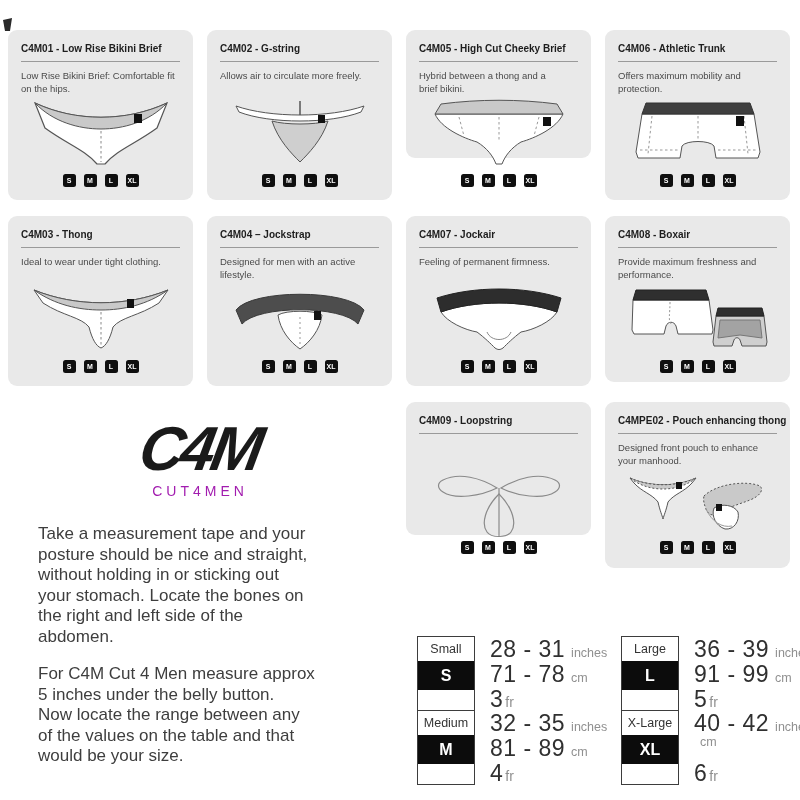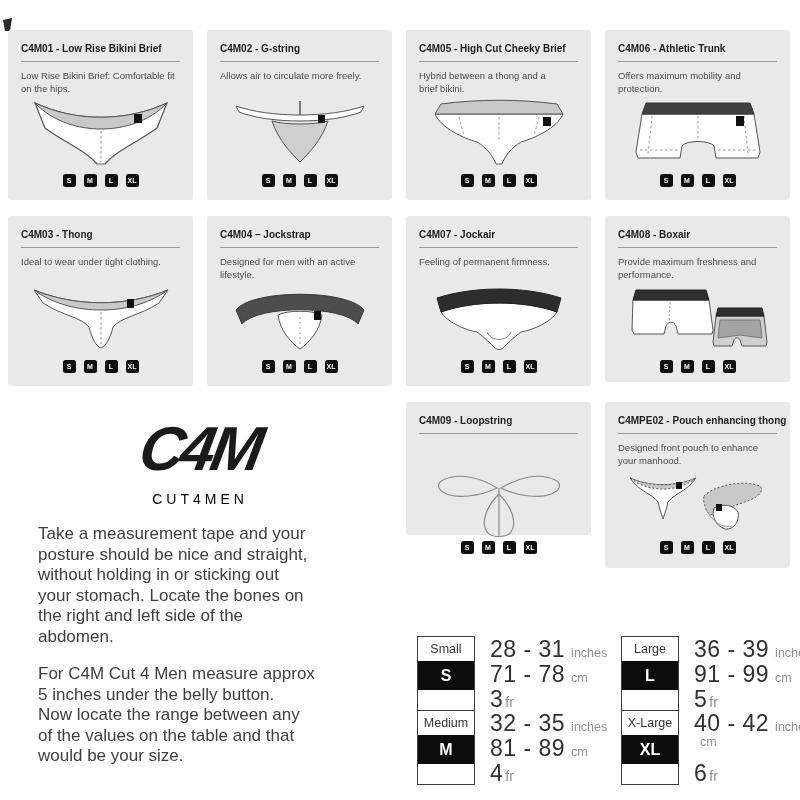--- a/index.html
+++ b/index.html
@@ -1,37 +1,37 @@
 <!DOCTYPE html>
 <html><head>
 <meta charset="utf-8">
 <style>
   html,body{margin:0;padding:0;background:#fff;}
   #page{position:relative;width:800px;height:800px;background:#ffffff;overflow:hidden;
         font-family:"Liberation Sans",sans-serif;}
   
-  .card{position:absolute;width:185px;background:#e9e9e9;border-radius:3px;}
+  .card{position:absolute;width:185px;background:#e9e9e9;border-radius:9px;}
   .card-title{position:absolute;left:13px;top:13px;font-size:10px;font-weight:700;
               color:#1d1d1d;white-space:pre;letter-spacing:0;}
   .card-divider{position:absolute;left:13px;right:13px;top:31px;height:1px;background:#9a9a9a;}
   .card-desc{position:absolute;left:13px;top:40px;font-size:9.5px;line-height:12.5px;
              color:#4a4a4a;white-space:pre;}
   .illus{position:absolute;left:10px;right:10px;top:67px;height:74px;
          display:flex;align-items:center;justify-content:center;}
   .badges{position:absolute;left:0;right:0;top:144px;display:flex;justify-content:center;
           gap:8px;align-items:center;}
   .card.short .badges{top:139px;}
   .badge{min-width:13px;height:13px;padding:0 2px;background:#0f0f0f;color:#fff;
          font-size:7px;font-weight:700;display:flex;align-items:center;justify-content:center;
          border-radius:2.5px;box-sizing:border-box;}
   
   .logo{position:absolute;left:55px;top:418px;width:290px;text-align:center;}
   .logo-mark{font-size:62px;line-height:62px;font-weight:700;font-style:italic;
              letter-spacing:-4px;color:#1a1a1a;transform:skewX(-10deg);}
-  .logo-sub{font-size:14px;letter-spacing:4px;color:#000000;margin-top:11px;text-align:center;}
+  .logo-sub{font-size:14px;letter-spacing:4px;color:#a21caf;margin-top:3px;text-align:center;}
   
   .instr{position:absolute;left:38px;width:360px;font-size:17px;line-height:20.5px;
          color:#3e3e3e;white-space:pre-line;}
   #p1{top:524px;} #p2{top:664px;}
   
   .ws-title{position:absolute;left:406px;top:594px;font-size:27px;color:#141414;
             font-weight:400;letter-spacing:.3px;}
   .ws-entry{position:absolute;display:flex;}
   .ws-box{width:58px;border:1px solid #3d3d3d;background:#fff;box-sizing:border-box;margin-left:11px;}
   .ws-label{height:24px;line-height:24px;text-align:center;font-size:12.5px;color:#333;}
@@ -88,21 +88,21 @@
       </svg>
     </div>
     <div class="badges">
       <span class="badge">S</span>
       <span class="badge">M</span>
       <span class="badge">L</span>
       <span class="badge">XL</span>
     </div>
   </div>
 
-  <div class="card" style="left:406px;top:30px;height:170px">
+  <div class="card" style="left:406px;top:30px;height:128px">
     <div class="card-title">C4M05 - High Cut Cheeky Brief</div>
     <div class="card-divider"></div>
     <div class="card-desc">Hybrid between a thong and a
 brief bikini.</div>
     <div class="illus">
       <svg width="140" height="72" viewBox="0 0 140 72">
         <path d="M6,16 L134,16 C128,30 106,40 92,44 C82,50 76,58 73,66 L67,66 C64,58 58,50 48,44 C34,40 12,30 6,16 Z" fill="#fff" stroke="#555"></path>
         <path d="M12,6 C50,1 90,1 128,6 L134,16 L6,16 Z" fill="#c9c9c9" stroke="#555"></path>
         <line x1="30" y1="19" x2="35" y2="38" stroke="#999" stroke-dasharray="2.5,2.5"></line>
         <line x1="110" y1="19" x2="105" y2="38" stroke="#999" stroke-dasharray="2.5,2.5"></line>

